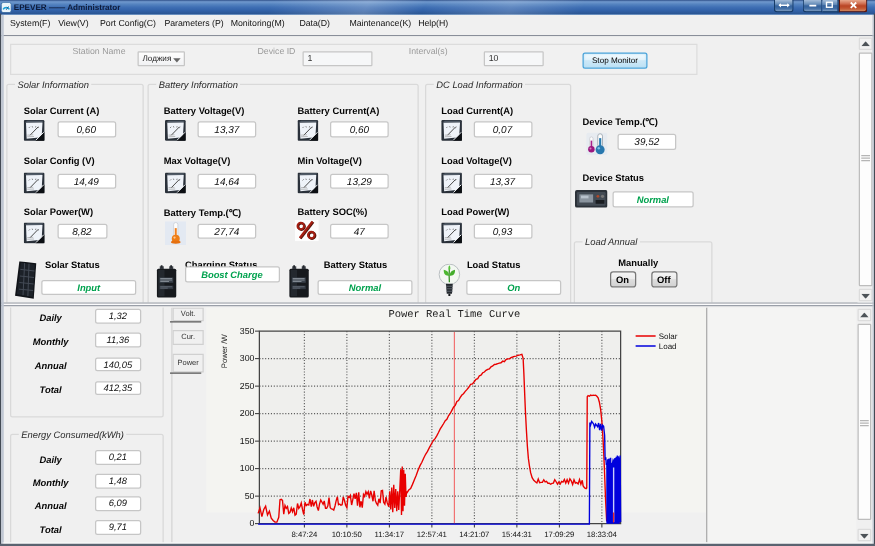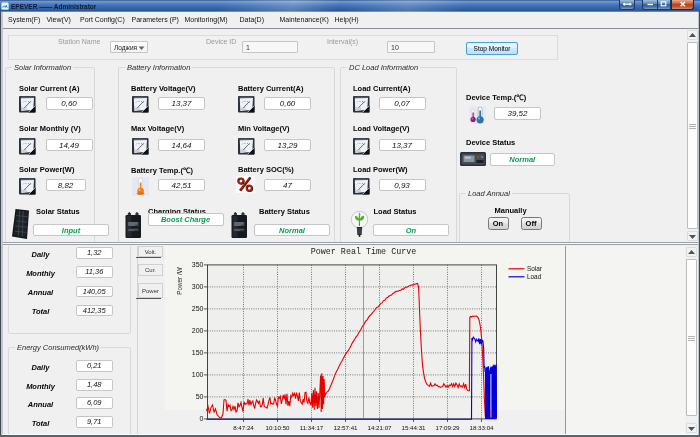--- a/index.html
+++ b/index.html
@@ -148,38 +148,38 @@
           <path d="M0.5 0.5 L6.5 0.5 L3.5 4 Z" fill="#666"></path>
         </svg>
       </div>
 <div class="tb" style="left:240px;top:11.5px;width:56px;height:12.5px;background:#f6f7f8;">
         <span style="position:absolute;left:3px;top:2px;font-size:7px;color:#333">1</span>
       </div>
 <div class="tb" style="left:385px;top:11.5px;width:48px;height:12.5px;background:#f6f7f8;">
         <span style="position:absolute;left:3px;top:2px;font-size:7px;color:#333">10</span>
       </div>
 <div class="abs" style="left:464px;top:12.5px;width:52px;height:13px;border:1px solid #46a2da;border-radius:2px;background:linear-gradient(180deg,#f4fbfe,#e2f2fb 45%,#cde8f7 50%,#bfe2f5);box-shadow:inset 0 0 2px #aedcf5;font-size:6.5px;color:#000;text-align:center;line-height:12px;">Stop Monitor</div>
-<div class="grp" style="left:3px;top:38px;width:90px;height:178px;">
+<div class="grp" style="left:3px;top:38px;width:110px;height:178px;">
         <span class="gt">Solar Information</span>
       </div>
 <div class="grp" style="left:116px;top:38px;width:217px;height:178px;">
         <span class="gt">Battery Information</span>
       </div>
 <div class="grp" style="left:338px;top:38px;width:117px;height:178px;">
         <span class="gt">DC Load Information</span>
       </div>
 <div class="grp" style="left:457px;top:163.5px;width:111px;height:53px;">
         <span class="gt">Load Annual</span>
       </div>
 <div class="lbl" style="left:17px;top:54.5px">Solar Current (A)</div>
 <svg class="icon" style="left:17px;top:67px" width="17" height="17">
         <use href="#gauge"></use>
       </svg>
 <div class="val" style="left:43.5px;top:68px;width:47px;height:12.5px;line-height:11.5px;font-size:8px">0,60</div>
-<div class="lbl" style="left:17px;top:95px">Solar Monthly (V)</div>
+<div class="lbl" style="left:17px;top:95px">Solar Config (V)</div>
 <svg class="icon" style="left:17px;top:108.5px" width="17" height="17">
         <use href="#gauge"></use>
       </svg>
 <div class="val" style="left:43.5px;top:109.5px;width:47px;height:12.5px;line-height:11.5px;font-size:8px">14,49</div>
 <div class="lbl" style="left:17px;top:135.5px">Solar Power(W)</div>
 <svg class="icon" style="left:17px;top:148.5px" width="17" height="17">
         <use href="#gauge"></use>
       </svg>
 <div class="val" style="left:43.5px;top:149.5px;width:40px;height:12.5px;line-height:11.5px;font-size:8px">8,82</div>
 <div class="lbl" style="left:34px;top:178px">Solar Status</div>
@@ -199,21 +199,21 @@
 <div class="val" style="left:156px;top:109.5px;width:47px;height:12.5px;line-height:11.5px;font-size:8px">14,64</div>
 <div class="lbl" style="left:129px;top:135.5px">Battery Temp.(℃)</div>
 <svg class="icon" style="left:129.5px;top:148.0px" width="17" height="19">
 <rect x="0" y="0" width="17" height="19" fill="#e3e9f2"></rect>
 <rect x="6.9" y="1" width="3.4" height="12" rx="1.7" fill="#fdfdfd" stroke="#c8cdd4" stroke-width="0.6"></rect>
 <rect x="7.8" y="5.5" width="1.6" height="8" fill="#f08020"></rect>
 <circle cx="8.6" cy="14" r="3.2" fill="#ee7d15"></circle>
 <ellipse cx="8.6" cy="16.6" rx="3.9" ry="1.3" fill="#e5700f"></ellipse>
 <circle cx="7.6" cy="13" r="0.9" fill="#ffc890"></circle>
 </svg>
-<div class="val" style="left:156px;top:149.5px;width:47px;height:12.5px;line-height:11.5px;font-size:8px">42,51</div>
+<div class="val" style="left:156px;top:149.5px;width:47px;height:12.5px;line-height:11.5px;font-size:8px">27,74</div>
 <div class="lbl" style="left:146px;top:178px">Charging Status</div>
 <svg class="icon" style="left:122.5px;top:181.5px" width="17" height="28">
         <use href="#batt"></use>
       </svg>
 <div class="val green" style="left:145.5px;top:184px;width:76px;height:12.5px;line-height:11.5px;font-size:7.5px">Boost Charge</div>
 <div class="lbl" style="left:236px;top:54.5px">Battery Current(A)</div>
 <svg class="icon" style="left:236px;top:67px" width="17" height="17">
         <use href="#gauge"></use>
       </svg>
 <div class="val" style="left:262px;top:68px;width:47px;height:12.5px;line-height:11.5px;font-size:8px">0,60</div>

